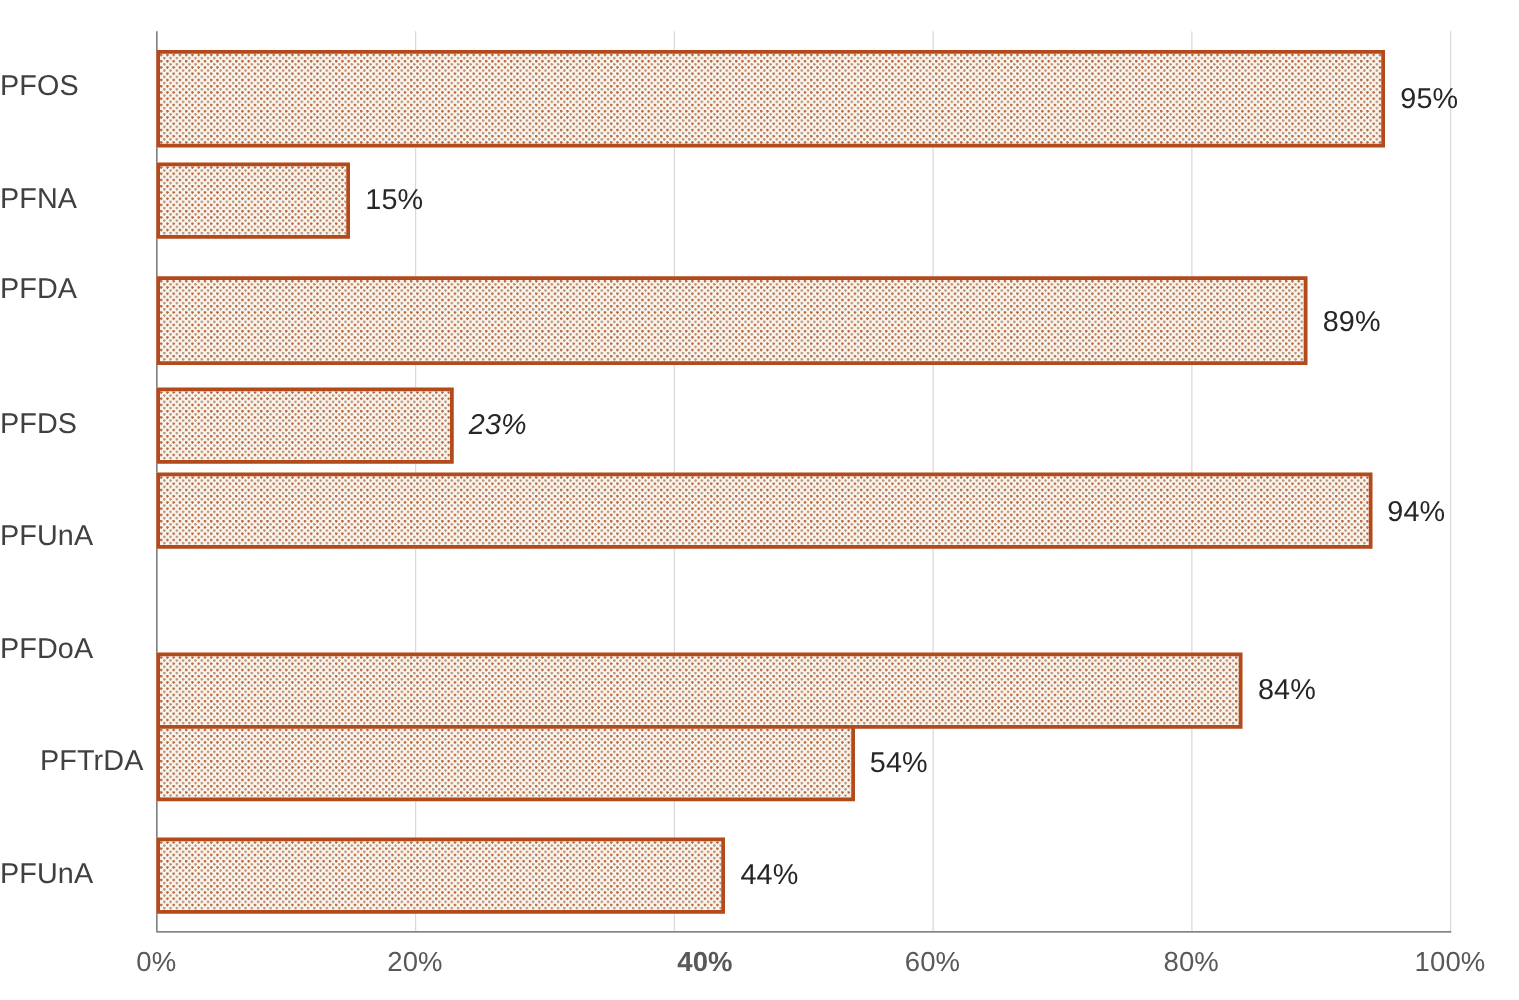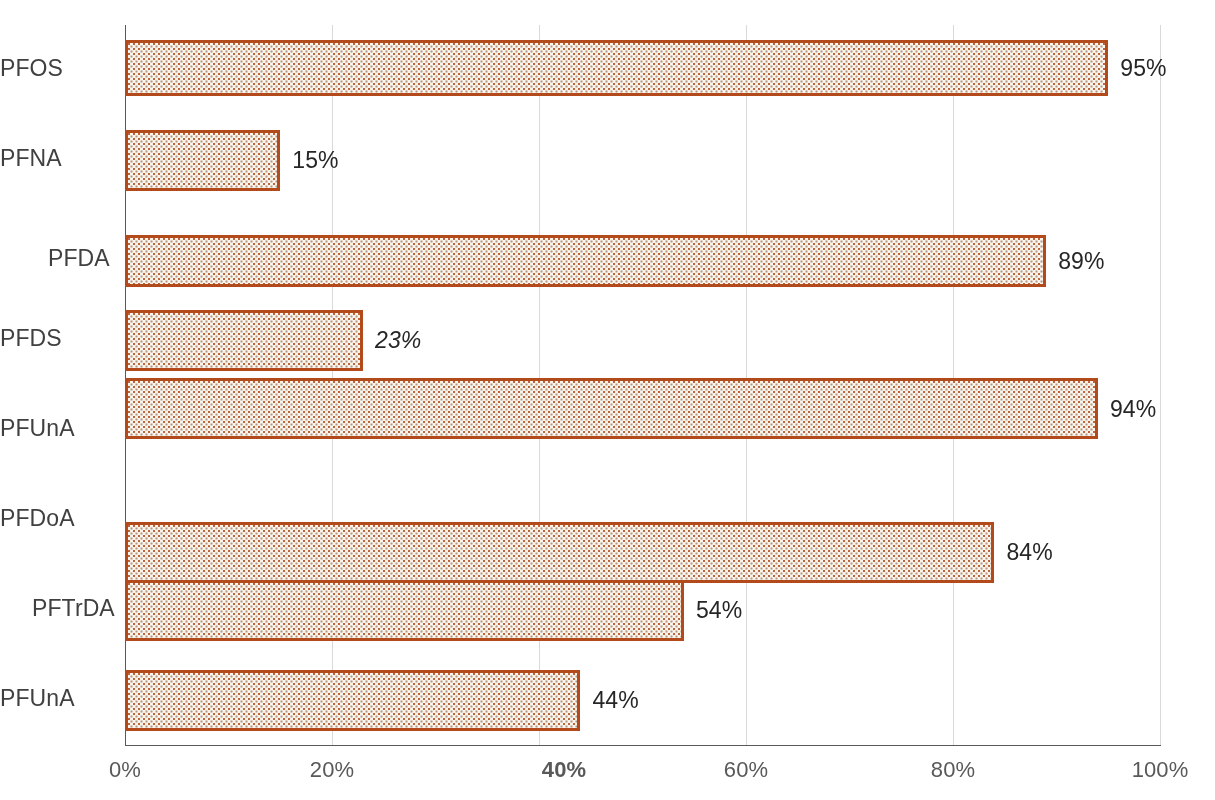--- a/index.html
+++ b/index.html
@@ -114,29 +114,29 @@
   <div id="plot-area">
     <div id="gridlines">
         <div class="gridline zero-axis" style="left: 0px;"></div>
         <div class="gridline" style="left: 207px;"></div>
         <div class="gridline" style="left: 414px;"></div>
         <div class="gridline" style="left: 621px;"></div>
         <div class="gridline" style="left: 828px;"></div>
         <div class="gridline" style="left: 1035px;"></div>
       </div>
     <div id="bars">
-        <div class="bar-slot" style="top: 14.5px; height: 56px;">
+        <div class="bar-slot" style="top: 14.5px; height: 78px;">
           <div class="bar" style="width: 983.25px;"></div>
           <div class="value-label" style="left: 995.25px; top: 50%; transform: translateY(-50%);">95%</div>
         </div>
         <div class="bar-slot" style="top: 104.5px; height: 61px;">
           <div class="bar" style="width: 155.25px;"></div>
           <div class="value-label" style="left: 167.25px; top: 50%; transform: translateY(-50%);">15%</div>
         </div>
-        <div class="bar-slot" style="top: 210px; height: 52px;">
+        <div class="bar-slot" style="top: 196px; height: 71px;">
           <div class="bar" style="width: 921.15px;"></div>
           <div class="value-label" style="left: 933.15px; top: 50%; transform: translateY(-50%);">89%</div>
         </div>
         <div class="bar-slot" style="top: 284.5px; height: 61px; font-style: italic;">
           <div class="bar" style="width: 238.05px;"></div>
           <div class="value-label" style="left: 250.05px; top: 50%; transform: translateY(-50%);">23%</div>
         </div>
         <div class="bar-slot" style="top: 353px; height: 61px;">
           <div class="bar" style="width: 972.9px;"></div>
           <div class="value-label" style="left: 984.9px; top: 50%; transform: translateY(-50%);">94%</div>
@@ -154,21 +154,21 @@
           <div class="value-label" style="left: 467.4px; top: 50%; transform: translateY(-50%);">44%</div>
         </div>
       </div>
   </div>
 
   <div id="x-axis-line"></div>
 
   <div id="category-labels">
       <div class="cat-label-wrap" style="top: 55px; position: absolute;">PFOS</div>
       <div class="cat-label-wrap" style="top: 145px; position: absolute;">PFNA</div>
-      <div class="cat-label-wrap" style="top: 245px; position: absolute; padding-left: 48px;">PFDA</div>
+      <div class="cat-label-wrap" style="top: 217px; position: absolute;">PFDA</div>
       <div class="cat-label-wrap" style="top: 325px; position: absolute;">PFDS</div>
       <div class="cat-label-wrap" style="top: 415px; position: absolute;">PFUnA</div>
       <div class="cat-label-wrap" style="top: 505px; position: absolute;">PFDoA</div>
       <div class="cat-label-wrap" style="top: 595px; position: absolute; margin-left: 32px;">PFTrDA</div>
       <div class="cat-label-wrap" style="top: 685px; position: absolute;">PFUnA</div>
     </div>
 
   <div id="tick-labels">
       <div class="tick-label" style="left: 125px;">0%</div>
       <div class="tick-label" style="left: 332px;">20%</div>

